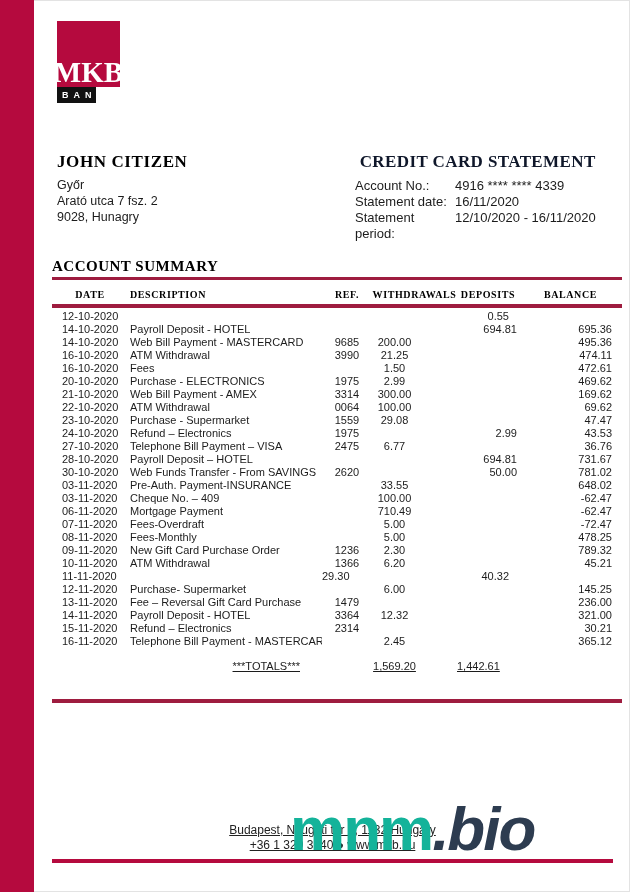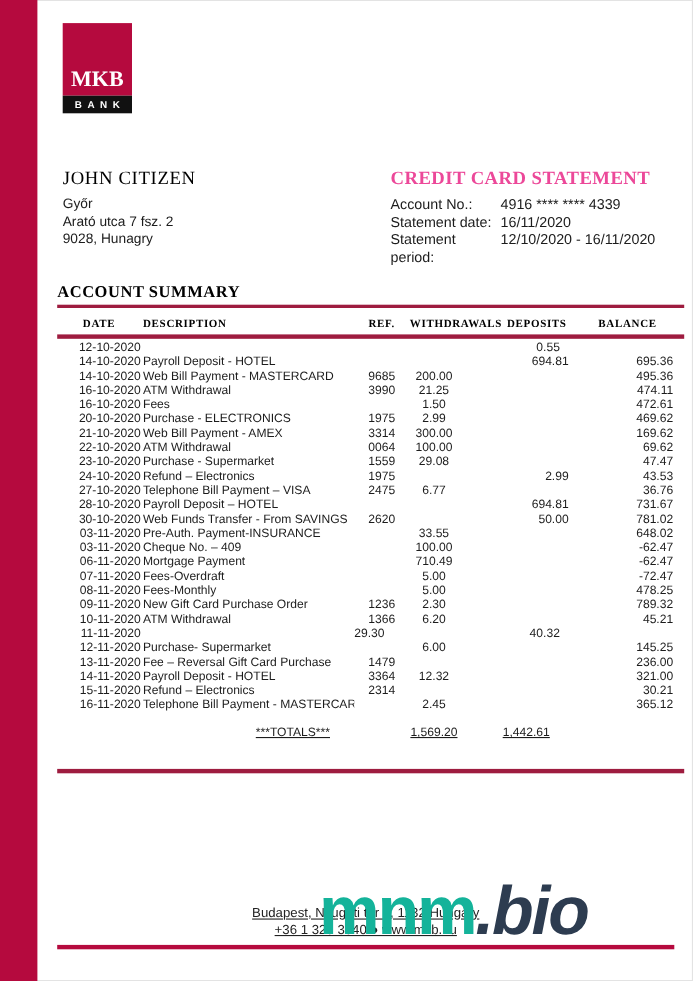--- a/index.html
+++ b/index.html
@@ -13,40 +13,40 @@
   .accent-bar { position:absolute; left:0; top:0; width:34px; height:892px; background:#b50a3e; }
 
   
   .logo { position:absolute; left:57px; top:21px; width:63px; }
   .logo-square {
     width:63px; height:66px; background:#b50a3e; display:flex;
     align-items:flex-end; justify-content:center;
   }
   .logo-brand {
     font-family:"Liberation Serif", serif; color:#ffffff; font-weight:bold;
-    font-size:20px; line-height:30px; letter-spacing:0px;
+    font-size:29px; line-height:30px; letter-spacing:0px;
   }
   .logo-bank {
-    width:63px; height:16px; background:#111111; color:#ffffff; text-align:center;
+    width:39px; height:16px; background:#111111; color:#ffffff; text-align:center;
     font-size:9px; font-weight:bold; letter-spacing:5px; text-indent:5px;
     line-height:16px;
   }
 
   
   .customer { position:absolute; left:57px; top:152px; }
   .customer-name {
-    font-family:"Liberation Serif", serif; font-weight:normal; font-size:17px;
+    font-family:"Liberation Serif", serif; font-weight:bold; font-size:17px;
     letter-spacing:0.6px; color:#000; margin-bottom:5px;
   }
   .addr-line { font-size:12.5px; line-height:16px; }
 
   .statement { position:absolute; left:355px; top:152px; }
   .statement-title {
     font-family:"Liberation Serif", serif; font-weight:bold; font-size:17px;
-    letter-spacing:0.4px; color:#ec4899; margin-bottom:6px;
+    letter-spacing:0.4px; color:#0f172a; margin-bottom:6px;text-align:right;
   }
   .field-row { display:flex; font-size:13px; line-height:16px; }
   .field-label { width:100px; flex:0 0 100px; }
   .field-value { }
 
   
   .summary { position:absolute; left:52px; top:258px; width:570px; }
   .section-title {
     font-family:"Liberation Serif", serif; font-weight:bold; font-size:15px;
     letter-spacing:0.5px; color:#000; padding-bottom:2px;
@@ -58,21 +58,21 @@
   }
   .thead {
     font-family:"Liberation Serif", serif; font-weight:bold; font-size:10px;
     letter-spacing:0.6px; color:#000;
     padding-top:9px; padding-bottom:4px; border-bottom:4px solid #9e1c3f;
   }
   .thead > div { text-align:center; }
   .thead .h-desc { text-align:left; padding-left:2px; }
   .tbody { padding-top:2px; }
   .tbody .trow { font-size:11px; line-height:13px; }
-  .c-date { padding-left:10px; text-align:right; }
+  .c-date { padding-left:10px; text-align:left; }
   .c-desc { padding-left:2px; text-align:left; white-space:nowrap; overflow:hidden; }
   .c-ref  { text-align:center; }
   .c-wd   { text-align:center; padding-right:40px; }
   .c-dep  { text-align:right; padding-right:2px; }
   .c-bal  { text-align:right; padding-right:10px; }
 
   .totals { margin-top:12px; font-size:11px; line-height:13px;text-decoration:underline; }
   .t-label { grid-column:1 / 3; text-align:right; padding-right:22px; }
   .t-dep { text-align:right; padding-right:24px; }
   .bottom-rule { margin-top:26px; height:4px; background:#9e1c3f; }

